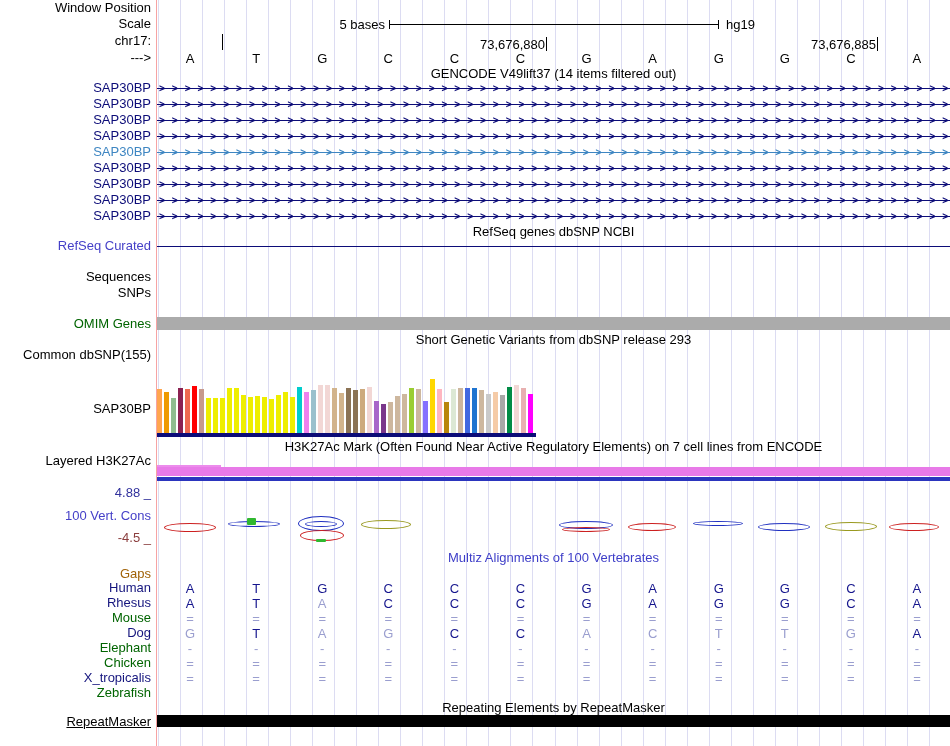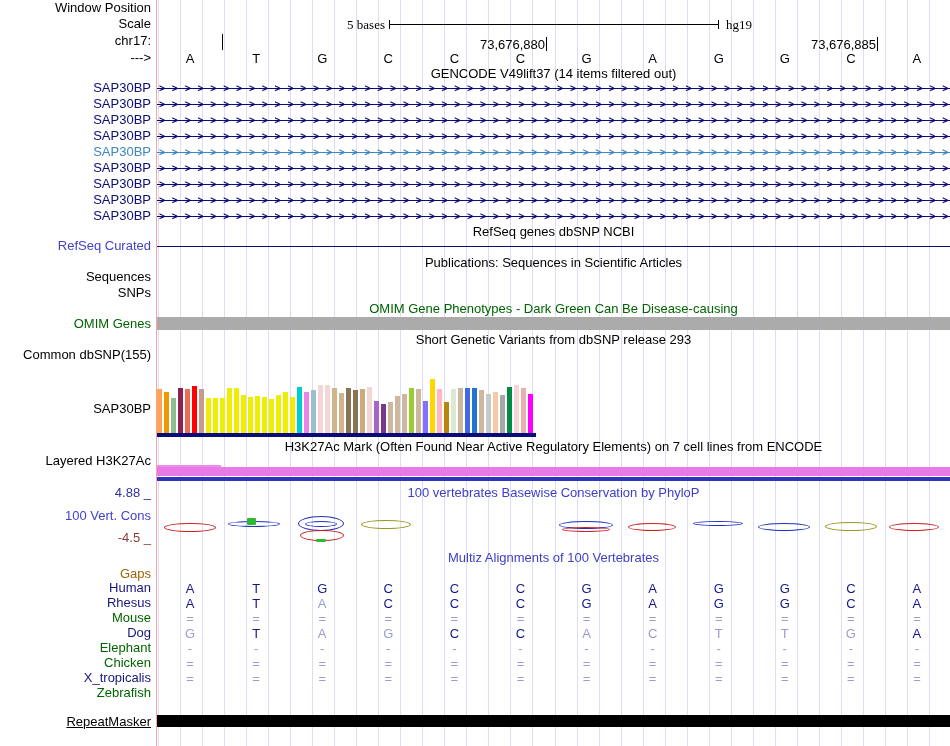--- a/index.html
+++ b/index.html
@@ -1,20 +1,20 @@
 <!DOCTYPE html>
 <html><head>
 <meta charset="utf-8">
 <style>
   html,body{margin:0;padding:0;background:#fff;}
   #browser{
     position:relative;width:950px;height:746px;background:#fff;overflow:hidden;
     font-family:"Liberation Sans",sans-serif;font-size:13px;color:#000;
   }
-  .abs{position:absolute;font-family:Liberation Serif, serif;}
+  .abs{position:absolute;}
   .lbl{position:absolute;left:0;width:151px;text-align:right;white-space:nowrap;line-height:14px;}
   .ttl{position:absolute;left:157px;width:793px;text-align:center;white-space:nowrap;line-height:14px;}
   .gridline{position:absolute;top:0;width:1px;height:746px;background:#dcdcf2;}
   .pinkline{position:absolute;left:156px;top:0;width:1px;height:746px;background:#f6a3a3;}
   .generow{position:absolute;left:157px;width:793px;height:16px;overflow:hidden;}
   .generow .gline{position:absolute;left:0;right:0;top:8px;height:1px;}
   .generow .arrows{position:absolute;left:2px;top:0;font-size:10px;letter-spacing:7px;line-height:17px;white-space:nowrap;font-weight:bold;}
   .tick{position:absolute;width:1px;background:#000;}
   .coordlbl{position:absolute;width:100px;text-align:right;white-space:nowrap;}
   .baseletter{position:absolute;transform:translateX(-50%);}
@@ -149,25 +149,23 @@
       <div class="generow" style="top: 208px;">
         <div class="gline" style="background: rgb(12, 12, 120);"></div>
         <div class="arrows" style="color: rgb(12, 12, 120);">&gt;&gt;&gt;&gt;&gt;&gt;&gt;&gt;&gt;&gt;&gt;&gt;&gt;&gt;&gt;&gt;&gt;&gt;&gt;&gt;&gt;&gt;&gt;&gt;&gt;&gt;&gt;&gt;&gt;&gt;&gt;&gt;&gt;&gt;&gt;&gt;&gt;&gt;&gt;&gt;&gt;&gt;&gt;&gt;&gt;&gt;&gt;&gt;&gt;&gt;&gt;&gt;&gt;&gt;&gt;&gt;&gt;&gt;&gt;&gt;&gt;&gt;&gt;&gt;&gt;&gt;&gt;&gt;&gt;&gt;</div>
       </div>
     </div>
 
   <div class="ttl" style="top:225px;">RefSeq genes dbSNP NCBI</div>
   <div class="lbl" style="top:239px;color:#4540c8;">RefSeq Curated</div>
   <div class="abs" style="left:157px;top:246px;width:793px;height:1px;background:#0c0c78;"></div>
 
-  <div class="ttl" style="top:256px;">Publications: Sequences in Scientific Articles</div>
   <div class="lbl" style="top:270px;">Sequences</div>
   <div class="lbl" style="top:286px;text-align:right;">SNPs</div>
 
-  <div class="ttl" style="top:302px;color:#006400;">OMIM Gene Phenotypes - Dark Green Can Be Disease-causing</div>
   <div class="lbl" style="top:317px;color:#006400;">OMIM Genes</div>
   <div class="abs" style="left:157px;top:317px;width:793px;height:13px;background:#ababab;"></div>
 
   <div class="ttl" style="top:333px;">Short Genetic Variants from dbSNP release 293</div>
   <div class="lbl" style="top:348px;">Common dbSNP(155)</div>
 
   <div class="lbl" style="top:402px;">SAP30BP</div>
   <div class="bars" id="gtex-bars">
       <div class="bar" style="background: rgb(255, 165, 79); height: 44px;"></div>
       <div class="bar" style="background: rgb(238, 154, 0); height: 41px;"></div>
@@ -225,21 +223,20 @@
       <div class="bar" style="background: rgb(255, 0, 255); height: 39px;"></div>
     </div>
   <div class="abs" style="left:157px;top:433px;width:379px;height:4px;background:#0c0c78;"></div>
 
   <div class="ttl" style="top:440px;">H3K27Ac Mark (Often Found Near Active Regulatory Elements) on 7 cell lines from ENCODE</div>
   <div class="lbl" style="top:454px;">Layered H3K27Ac</div>
   <div class="abs" style="left:157px;top:465px;width:64px;height:11px;background:#ec8cec;"></div>
   <div class="abs" style="left:157px;top:467px;width:793px;height:9px;background:#e87ae8;"></div>
   <div class="abs" style="left:157px;top:477px;width:793px;height:4px;background:#2b35be;"></div>
 
-  <div class="ttl" style="top:486px;color:#3e3ec8;">100 vertebrates Basewise Conservation by PhyloP</div>
   <div class="lbl" style="top:486px;color:#31319c;">4.88 _</div>
   <div class="lbl" style="top:509px;color:#4540c8;">100 Vert. Cons</div>
   <div class="lbl" style="top:531px;color:#8b3e3e;">-4.5 _</div>
   <div id="phylop-glyphs">
       <div class="glyph" style="left: 164px; top: 523px; width: 50px; height: 7px; border: 1px solid rgb(204, 32, 32);"></div>
       <div class="glyph" style="left: 228px; top: 521px; width: 50px; height: 4px; border: 1px solid rgb(32, 48, 192);"></div>
       <div class="glyph" style="left: 247px; top: 518px; width: 9px; height: 7px; background: rgb(48, 184, 48); border-radius: 1px;"></div>
       <div class="glyph" style="left: 298px; top: 516px; width: 44px; height: 13px; border: 1px solid rgb(32, 48, 192);"></div>
       <div class="glyph" style="left: 305px; top: 521px; width: 30px; height: 4px; border: 1px solid rgb(32, 48, 192);"></div>
       <div class="glyph" style="left: 300px; top: 530px; width: 42px; height: 9px; border: 1px solid rgb(204, 32, 32);"></div>
@@ -344,16 +341,17 @@
       <div class="mzcell" style="left: 487.458px; top: 671px; color: rgb(154, 158, 207);">=</div>
       <div class="mzcell" style="left: 553.542px; top: 671px; color: rgb(154, 158, 207);">=</div>
       <div class="mzcell" style="left: 619.625px; top: 671px; color: rgb(154, 158, 207);">=</div>
       <div class="mzcell" style="left: 685.708px; top: 671px; color: rgb(154, 158, 207);">=</div>
       <div class="mzcell" style="left: 751.792px; top: 671px; color: rgb(154, 158, 207);">=</div>
       <div class="mzcell" style="left: 817.875px; top: 671px; color: rgb(154, 158, 207);">=</div>
       <div class="mzcell" style="left: 883.958px; top: 671px; color: rgb(154, 158, 207);">=</div>
       <div class="lbl" style="top: 686px; color: rgb(0, 100, 0);">Zebrafish</div>
     </div>
 
+  <div class="ttl" style="top:701px;">Repeating Elements by RepeatMasker</div>
   <div class="lbl" style="top:715px;text-decoration:underline;">RepeatMasker</div>
   <div class="abs" style="left:157px;top:715px;width:793px;height:12px;background:#000;"></div>
 
 </div>
 
 </body></html>

